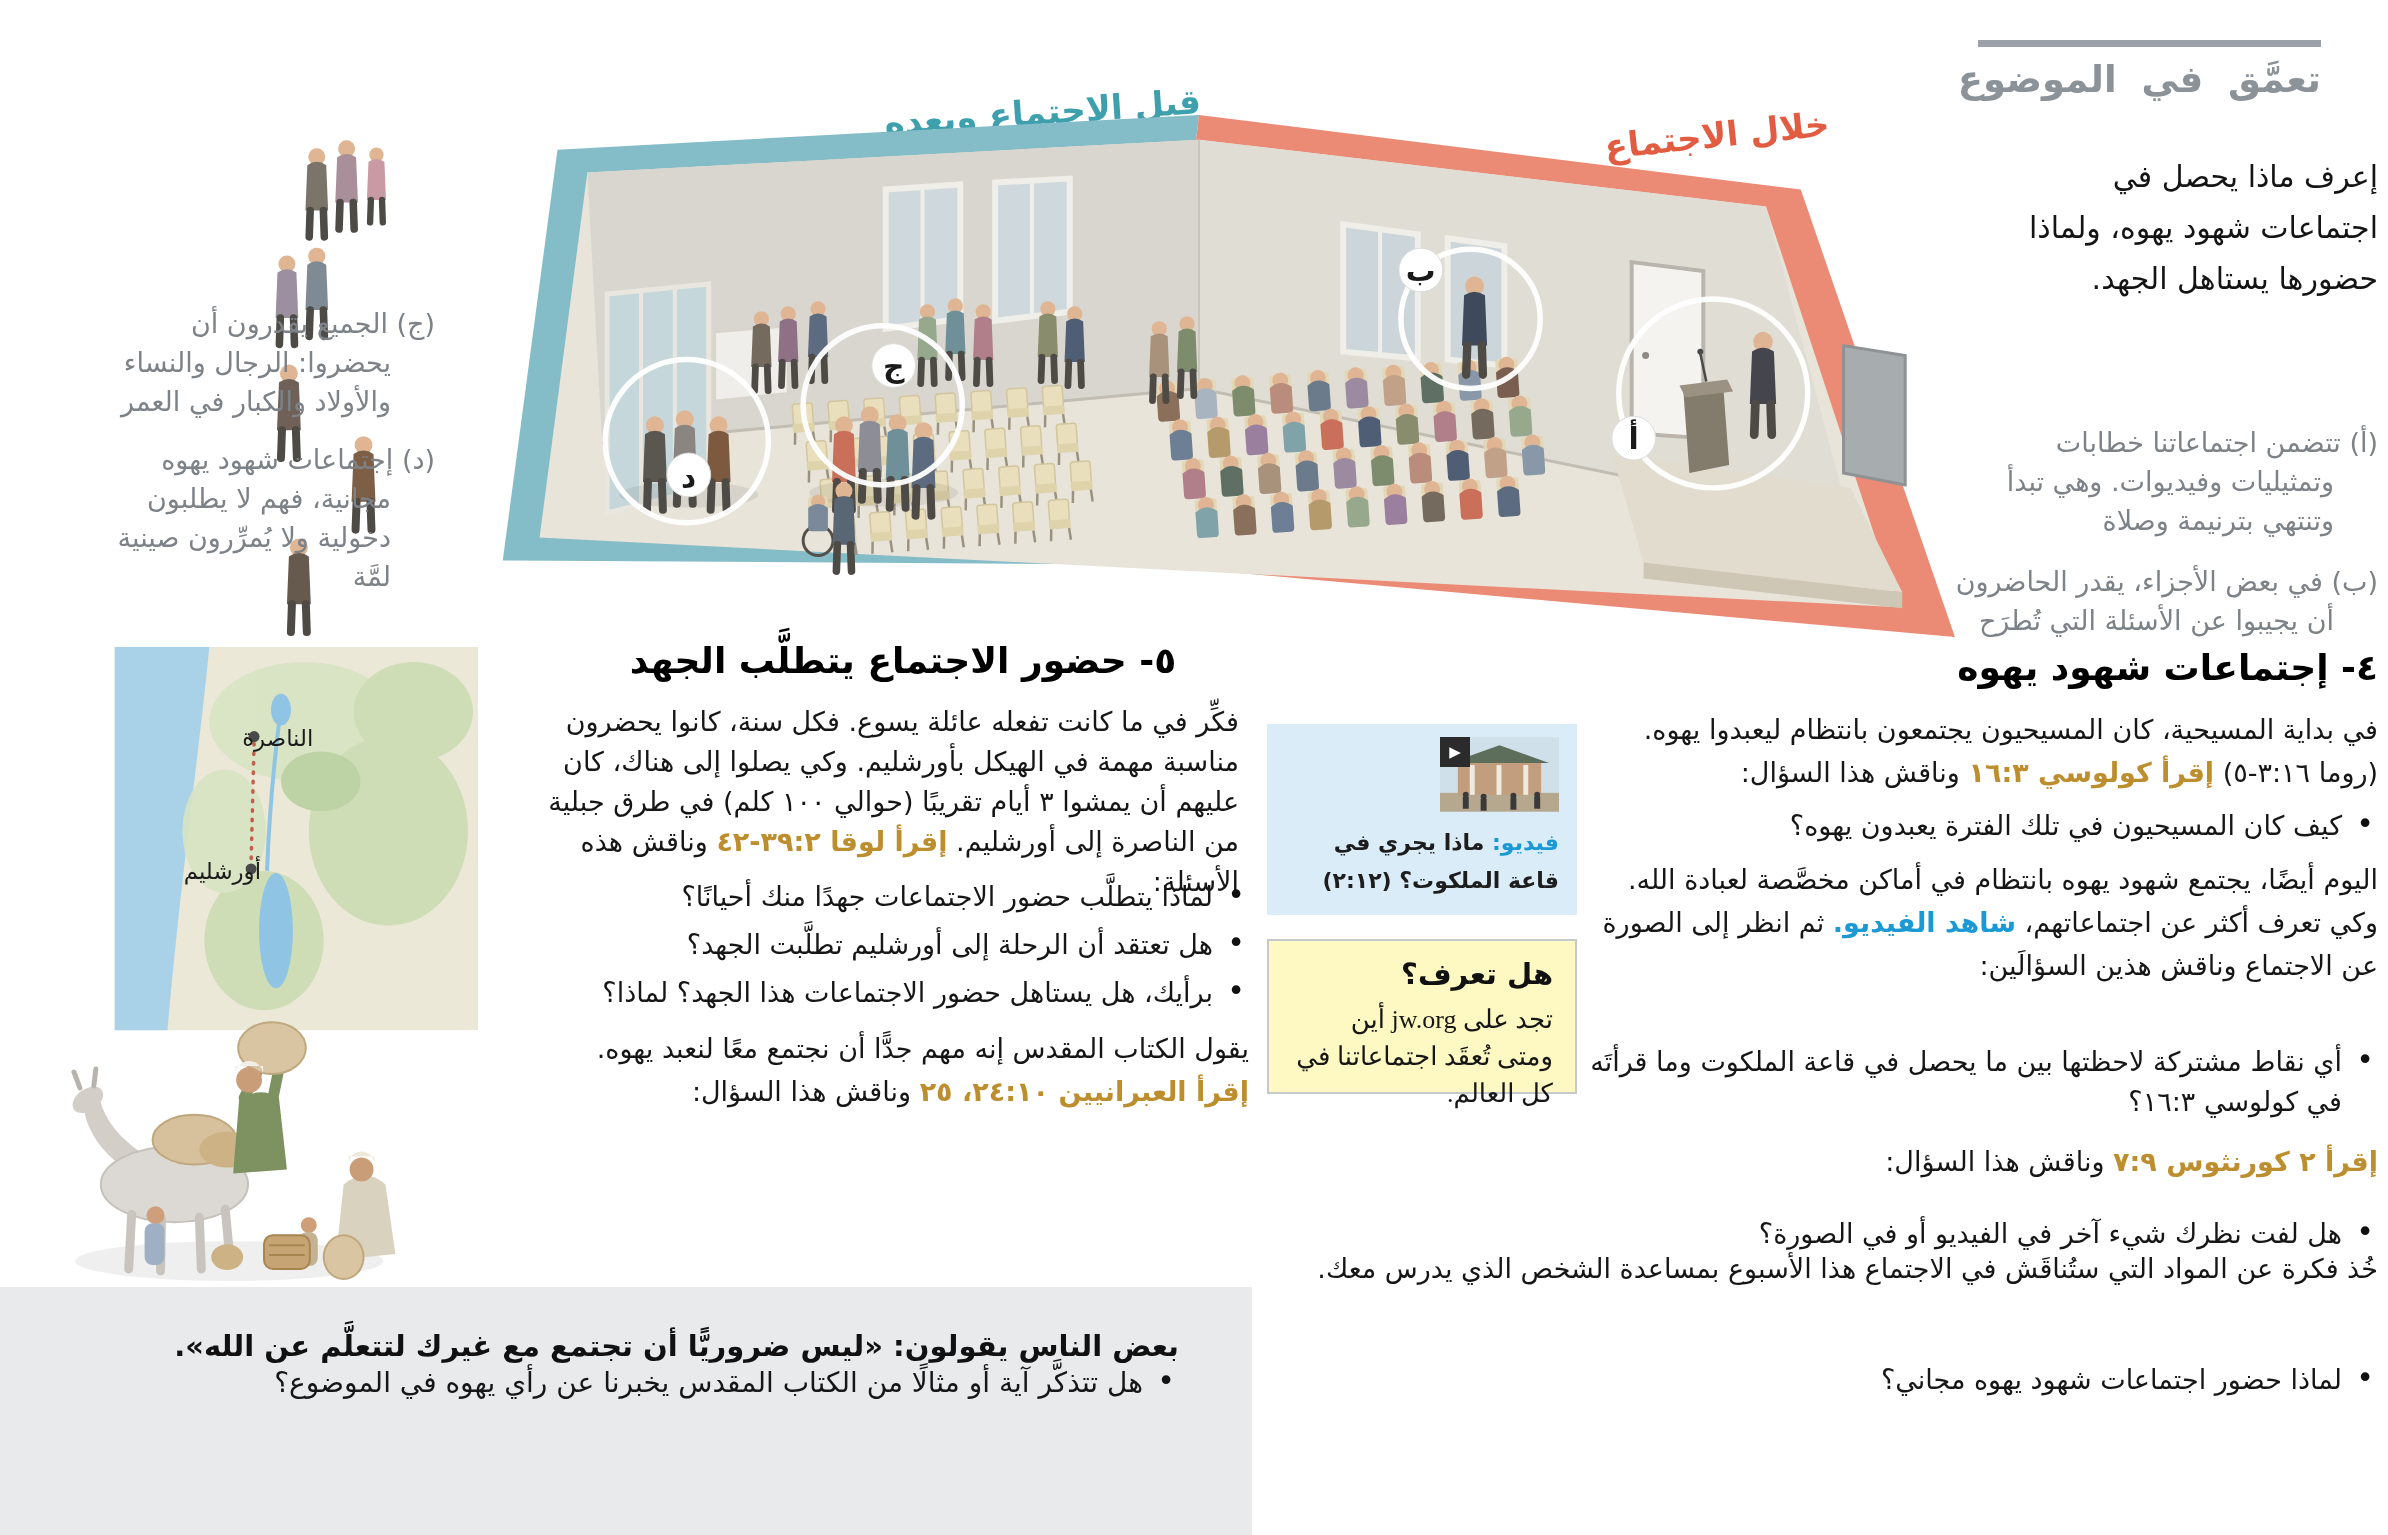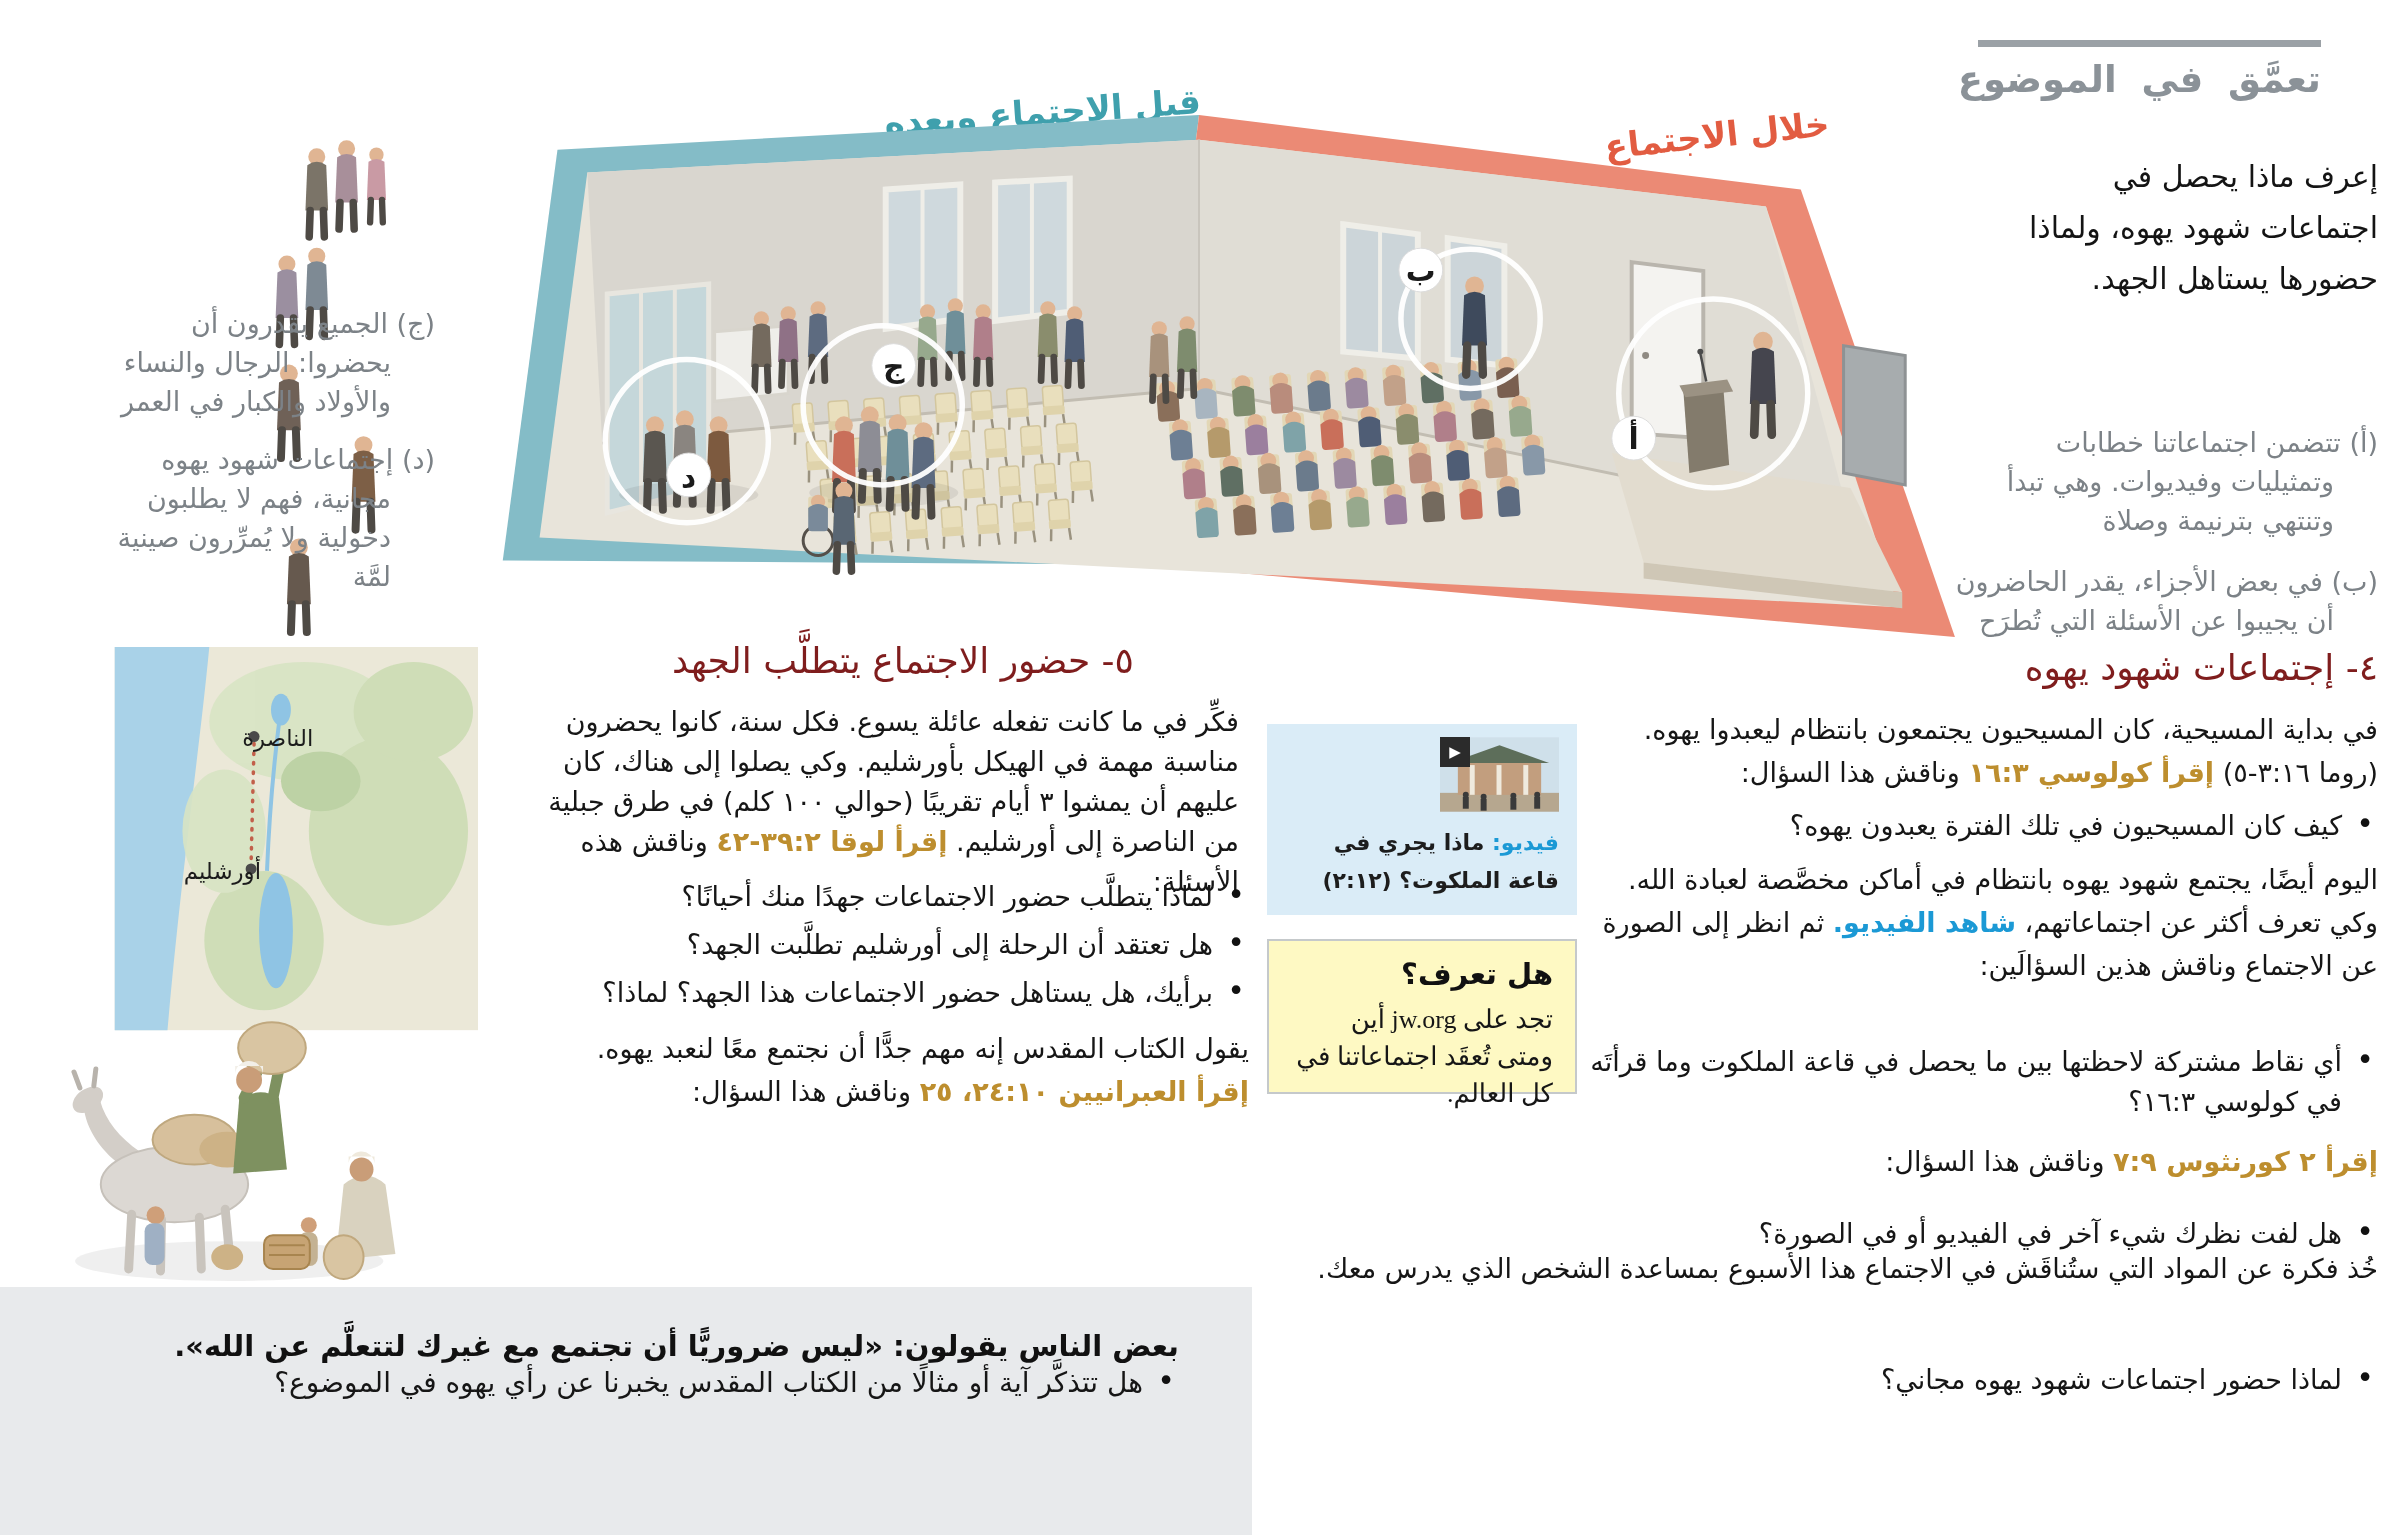--- a/index.html
+++ b/index.html
@@ -15,21 +15,21 @@
   .notes-ab{right:10px;top:423px;width:423px;}
   .notes-ab .note{margin-bottom:22px;}
   .note-c{left:100px;top:304px;width:291px;}
   .note-d{left:100px;top:440px;width:291px;}
   
   .label-before{left:884px;top:92px;font-size:34px;font-weight:bold;color:#3fa0ad;transform:rotate(-4deg);}
   .label-during{left:1604px;top:115px;font-size:34px;font-weight:bold;color:#e25c41;transform:rotate(-6deg);}
   
   .gold{color:#bd8e2e;font-weight:bold;}
   .blue-link{color:#1b99d5;font-weight:bold;cursor:pointer;}
-  .sec-heading{font-size:36px;font-weight:normal;color:#7f1d1d;}
+  .sec-heading{font-size:36px;font-weight:bold;color:#000000;}
   .body-txt{font-size:27px;line-height:43px;color:#161616;}
   .bullet{position:relative;padding-right:36px;}
   .bullet::before{content:"•";position:absolute;right:4px;top:-2px;color:#111;font-size:30px;}
   .sec5-heading{left:557px;top:640px;width:692px;text-align:center;}
   .sec5-p1{left:547px;top:702px;width:692px;line-height:40px;}
   .sec5-bullets{left:557px;top:880px;width:692px;}
   .sec5-bullets .bullet{margin-bottom:15px;line-height:33px;}
   .sec5-p2{left:557px;top:1027px;width:692px;line-height:43px;}
   .sec5-b4{left:557px;top:1122px;width:692px;}
   .sec4-heading{right:10px;top:647px;}

